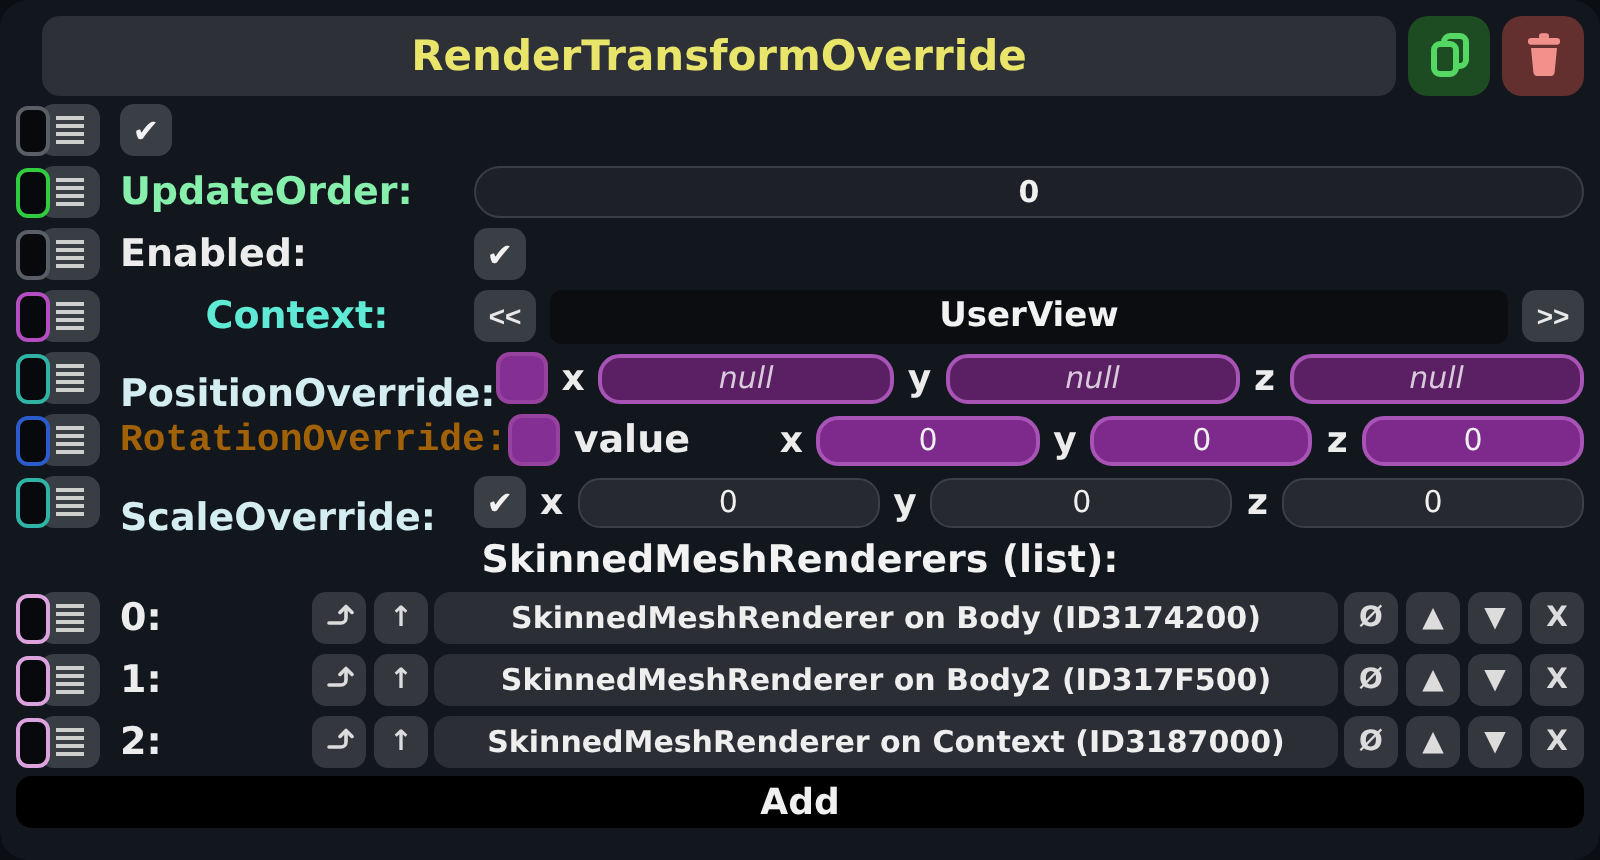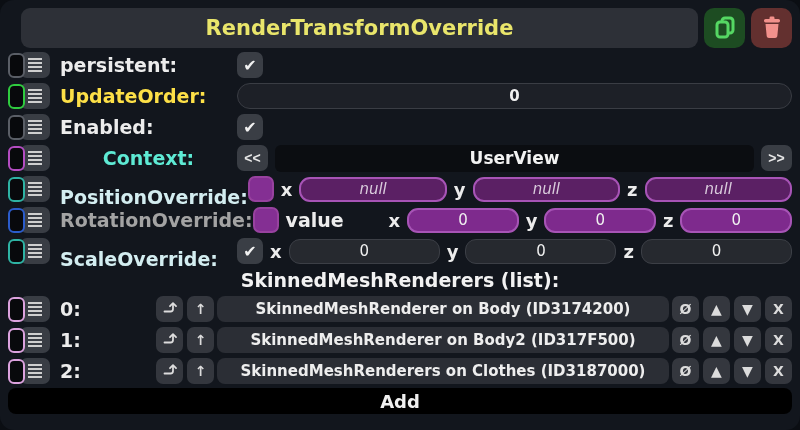--- a/index.html
+++ b/index.html
@@ -41,24 +41,24 @@
   .grip {
     width: 30px; height: 26px; margin-left: -5px;
     background: #393d44; border-radius: 7px;
     display: flex; align-items: center; justify-content: center;
   }
   .grip-lines {
     width: 14px; height: 14px;
     background: repeating-linear-gradient(#cfcfcf 0 2px, transparent 2px 4px);
   }
   .row-label { flex: 0 0 177px; font-weight: bold; font-size: 19px; color: #ececec; white-space: nowrap; }
-  .lbl-green { color: #fde047; }
+  .lbl-green { color: #86efac; }
   .lbl-pink  { color: #5eead4; text-align: center; }
   .lbl-cyan  { color: #d3edf0; margin-top: 16px; }
-  .lbl-blue  { color: #a3a3a3; }
+  .lbl-blue  { color: #a16207; font-family: Liberation Mono, monospace; }
   .value-area { flex: 1; display: flex; align-items: center; gap: 7px; min-width: 0; }
 
   .checkbox {
     width: 26px; height: 26px; flex: 0 0 26px;
     background: #3a3e45; border-radius: 7px; border: none; cursor: pointer;
     color: #f2f2f2; font-size: 16px; font-weight: bold;
     display: flex; align-items: center; justify-content: center;
     font-family: "DejaVu Sans", sans-serif;
   }
   .checkbox.purple { background: #842f93; border: 2px solid #98429f; }
@@ -152,21 +152,20 @@
     </button>
   </div>
 
   <div class="row">
     <div class="lead">
       <div class="type-badge" style="border-color:#5a5e66"></div>
       <div class="grip">
           <div class="grip-lines"></div>
         </div>
     </div>
-    <div class="row-label">persistent:</div>
     <div class="value-area">
       <button class="checkbox">✔</button>
     </div>
   </div>
 
   <div class="row">
     <div class="lead">
       <div class="type-badge" style="border-color:#2fcc3f"></div>
       <div class="grip">
           <div class="grip-lines"></div>
@@ -327,21 +326,21 @@
     <div class="list-lead-gap"></div>
     <button class="sq-btn jump-gap">
       <span>
         <svg width="15" height="15" viewBox="0 0 15 15" fill="none" stroke="#dcdcdc" stroke-width="1.8" stroke-linecap="round" stroke-linejoin="round">
           <path d="M2.5 11.5 h6 a2.5 2.5 0 0 0 2.5 -2.5 V4"></path>
             <path d="M8 6.2 L11 3.2 L14 6.2"></path>
         </svg>
       </span>
     </button>
     <button class="sq-btn">↑</button>
-    <div class="list-ref">SkinnedMeshRenderers on Clothes (ID3187000)</div>
+    <div class="list-ref">SkinnedMeshRenderer on Context (ID3187000)</div>
     <button class="sq-btn" style="margin-right:4px">Ø</button>
     <button class="sq-btn" style="margin-right:4px">▲</button>
     <button class="sq-btn" style="margin-right:4px">▼</button>
     <button class="sq-btn">X</button>
   </div>
 
   <button class="add-btn">Add</button>
 
 </div>
 

